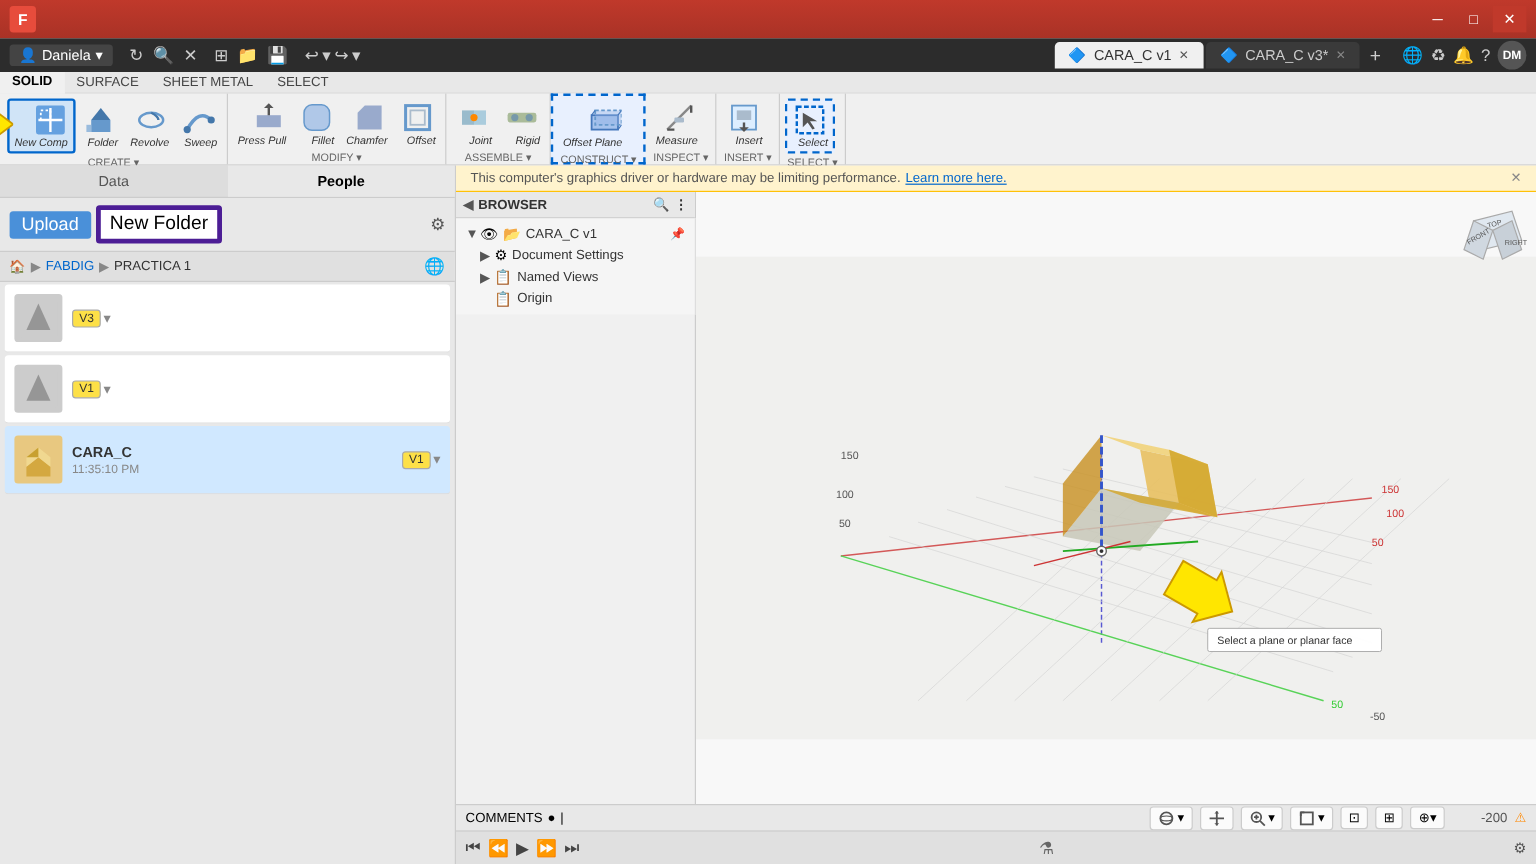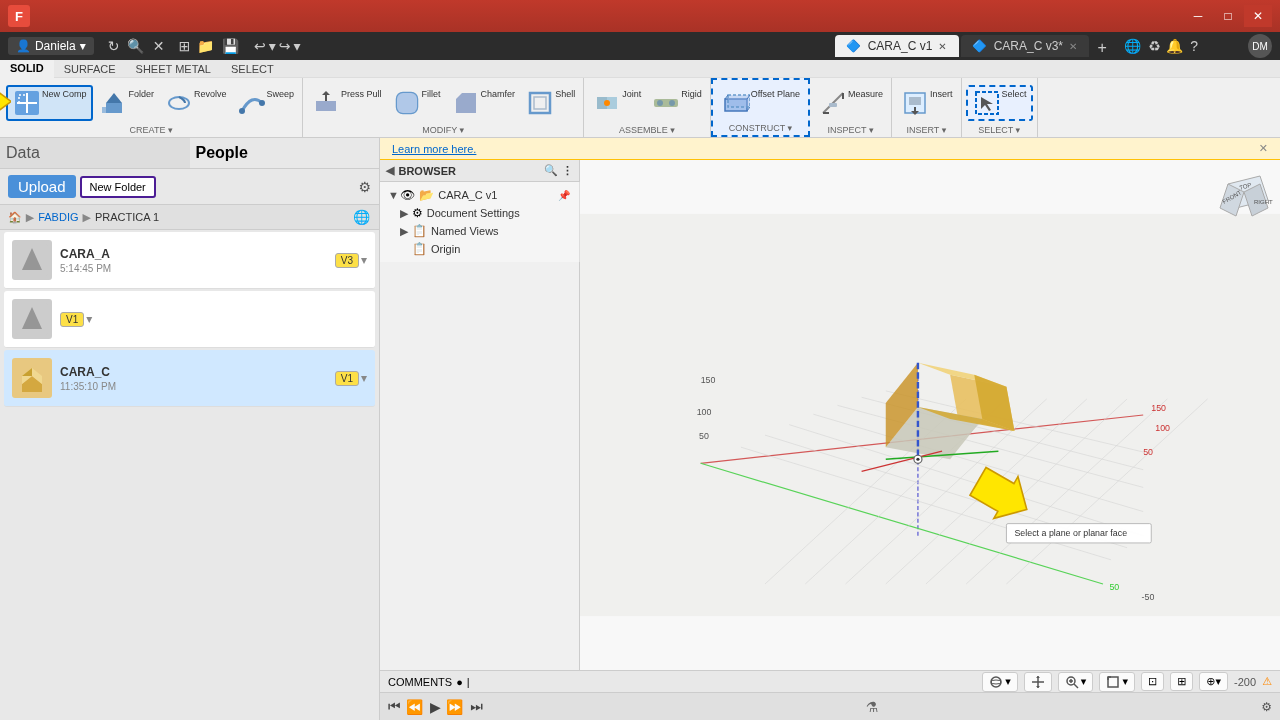--- a/index.html
+++ b/index.html
@@ -64,35 +64,36 @@
     }
     .tab.active { background: #f0f0f0; color: #333; }
     .tab .tab-close { font-size: 10px; color: #888; cursor: pointer; }
     .tab.active .tab-close { color: #555; }
     .tab-add { color: #ccc; font-size: 16px; cursor: pointer; padding: 0 6px; }
     .menu-right { display: flex; align-items: center; gap: 6px; margin-left: 8px; }
     .menu-right-icon { color: #ccc; font-size: 14px; cursor: pointer; }
     .avatar-btn {
       width: 24px; height: 24px; background: #555; border-radius: 50%;
       display: flex; align-items: center; justify-content: center;
-      color: white; font-size: 10px; font-weight: normal; cursor: pointer; margin-left: 44px;
+      color: white; font-size: 10px; font-weight: bold; cursor: pointer;
     }
 
     
     #ribbon {
       background: #f0f0f0;
       border-bottom: 1px solid #ccc;
       height: 60px;
       display: flex;
       align-items: stretch;
     }
     .ribbon-btn {
-      display: flex; flex-direction: row; align-items: flex-start;
+      display: flex; flex-direction: column; align-items: flex-end;
       padding: 2px 4px; cursor: pointer; border-radius: 3px;
       min-width: 36px;
+      font-style: italic;
     }
     .ribbon-btn .icon-box {
       width: 30px; height: 28px;
       display: flex; align-items: center; justify-content: center;
       font-size: 18px;
     }
     .ribbon-btn .btn-label { font-size: 9px; color: #333; text-align: center; }
     .ribbon-section {
       display: flex;
       align-items: stretch;
@@ -140,35 +141,35 @@
       border-right: 1px solid #ccc;
       display: flex;
       flex-direction: column;
     }
     .panel-tabs {
       display: flex;
       background: #ddd;
       border-bottom: 1px solid #ccc;
     }
     .panel-tab {
-      flex: 1; padding: 6px; text-align: left; cursor: pointer;
-      font-size: 16px; color: #555;
+      flex: 1; padding: 6px; text-align: center; cursor: pointer;
+      font-size: 12px; color: #555;
     }
     .panel-tab.active { background: #e8e8e8; color: #000; font-weight: 600; }
     .panel-toolbar {
       display: flex; align-items: center; gap: 4px; padding: 6px 8px;
       border-bottom: 1px solid #ccc;
     }
     .upload-btn {
       background: #4a90d9; color: white; padding: 3px 10px;
       border-radius: 3px; cursor: pointer; font-size: 15px;
     }
     .folder-btn {
-      background: white; border: 2px solid #4c1d95; padding: 3px 8px;
-      border-radius: 3px; cursor: pointer; font-size: 11px;
+      background: white; border: 4px solid #4c1d95; padding: 3px 8px;
+      border-radius: 3px; cursor: pointer; font-size: 16px;
     }
     .gear-btn { margin-left: auto; cursor: pointer; color: #555; font-size: 14px; }
     .breadcrumb {
       display: flex; align-items: center; gap: 4px; padding: 4px 8px;
       font-size: 11px; color: #333; border-bottom: 1px solid #ccc;
       background: #e0e0e0;
     }
     .bc-sep { color: #888; }
     .bc-link { color: #0066cc; cursor: pointer; }
     .globe-icon { color: #555; font-size: 14px; cursor: pointer; }
@@ -446,21 +447,21 @@
           </div>
           <div class="btn-label">Chamfer</div>
         </div>
         <div class="ribbon-btn">
           <div class="icon-box">
             <svg width="28" height="28" viewBox="0 0 28 28">
               <rect x="4" y="4" width="20" height="20" fill="none" stroke="#6699cc" stroke-width="2.5"></rect>
               <rect x="8" y="8" width="12" height="12" fill="none" stroke="#aabbcc" stroke-width="1.5"></rect>
             </svg>
           </div>
-          <div class="btn-label">Shell</div>
+          <div class="btn-label">Offset</div>
         </div>
       </div>
       <div class="ribbon-section-label">
         <span>MODIFY</span>
         <span style="cursor:pointer;">▾</span>
       </div>
     </div>
   </div>
 
   <div class="ribbon-section">
@@ -603,24 +604,20 @@
       <span class="globe-icon" style="margin-left:auto;">🌐</span>
     </div>
     <div class="file-list">
       <div class="file-item">
         <div class="file-thumb">
           <svg width="36" height="36" viewBox="0 0 36 36">
             <rect x="2" y="2" width="32" height="32" fill="#ccc" rx="2"></rect>
             <polygon points="8,28 18,6 28,28" fill="#888" opacity="0.8"></polygon>
           </svg>
         </div>
-        <div class="file-info">
-          <div class="file-name">CARA_A</div>
-          <div class="file-date">5:14:45 PM</div>
-        </div>
         <div class="file-version">V3</div>
         <span style="color:#888;margin-left:2px;">▾</span>
       </div>
       <div class="file-item">
         <div class="file-thumb">
           <svg width="36" height="36" viewBox="0 0 36 36">
             <rect x="2" y="2" width="32" height="32" fill="#ccc" rx="2"></rect>
             <polygon points="8,28 18,6 28,28" fill="#888" opacity="0.8"></polygon>
           </svg>
         </div>
@@ -643,20 +640,21 @@
         </div>
         <div class="file-version">V1</div>
         <span style="color:#888;margin-left:2px;">▾</span>
       </div>
     </div>
   </div>
 
   <div id="right-panel">
 
     <div class="warning-banner">
+      <span>This computer's graphics driver or hardware may be limiting performance.</span>
       <a>Learn more here.</a>
       <span class="warning-close">✕</span>
     </div>
 
     <div style="display:flex;flex:1;flex-direction:column;">
       <div style="display:flex;flex:1;">
 
         <div style="width:200px;display:flex;flex-direction:column;border-right:1px solid #ccc;background:#f0f0f0;">
           <div class="browser-bar">
             <span class="browser-collapse">◀</span>
@@ -810,21 +808,21 @@
           <svg width="14" height="14" viewBox="0 0 14 14">
             <rect x="2" y="2" width="10" height="10" fill="none" stroke="#555" stroke-width="1.5"></rect>
             <line x1="5" y1="2" x2="2" y2="2" stroke="#555" stroke-width="1.5"></line>
             <line x1="2" y1="5" x2="2" y2="2" stroke="#555" stroke-width="1.5"></line>
           </svg>
           <span style="margin-left:2px;">▾</span>
         </div>
         <div class="vp-btn">⊡</div>
         <div class="vp-btn">⊞</div>
         <div class="vp-btn">⊕<span>▾</span></div>
-        <span style="color:#555;">-200</span>
+        <span style="color:#555;margin-left:24px;">-200</span>
         <span style="color:#ff8800;">⚠</span>
       </div>
     </div>
 
     <div class="anim-bar">
       <span class="anim-btn">⏮</span>
       <span class="anim-btn">⏪</span>
       <span class="anim-btn">▶</span>
       <span class="anim-btn">⏩</span>
       <span class="anim-btn">⏭</span>

